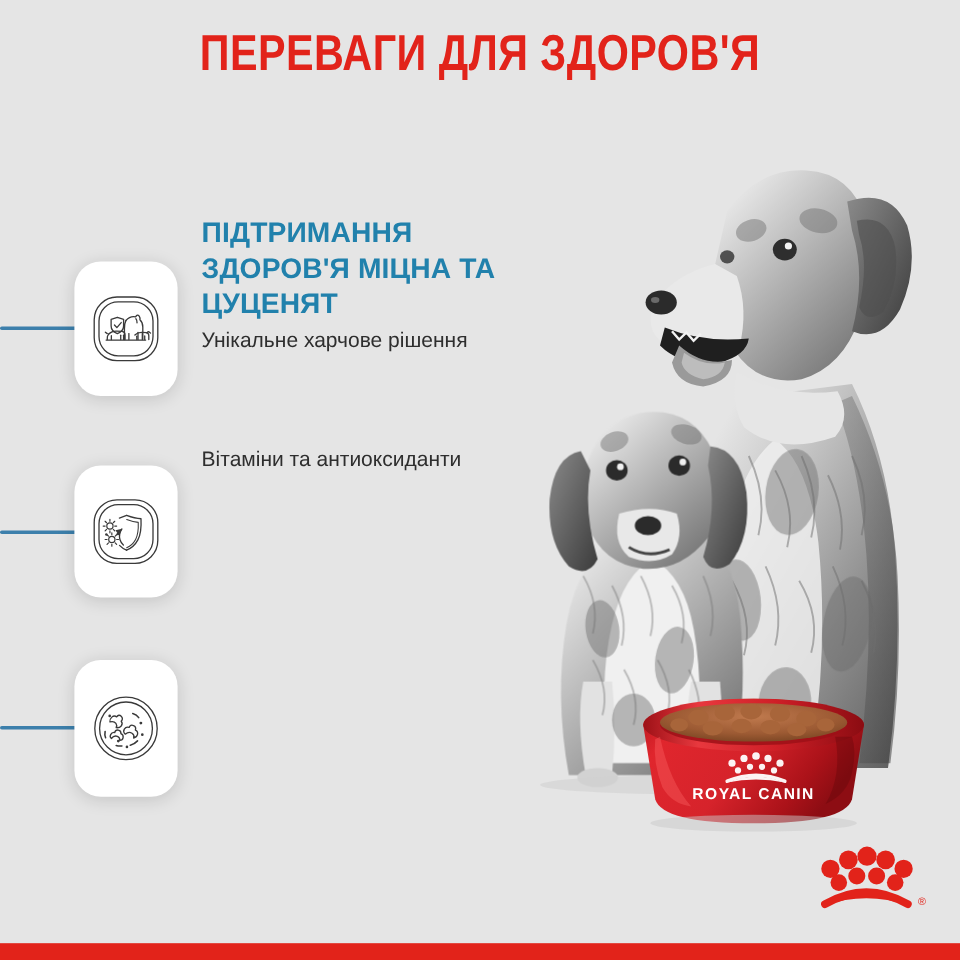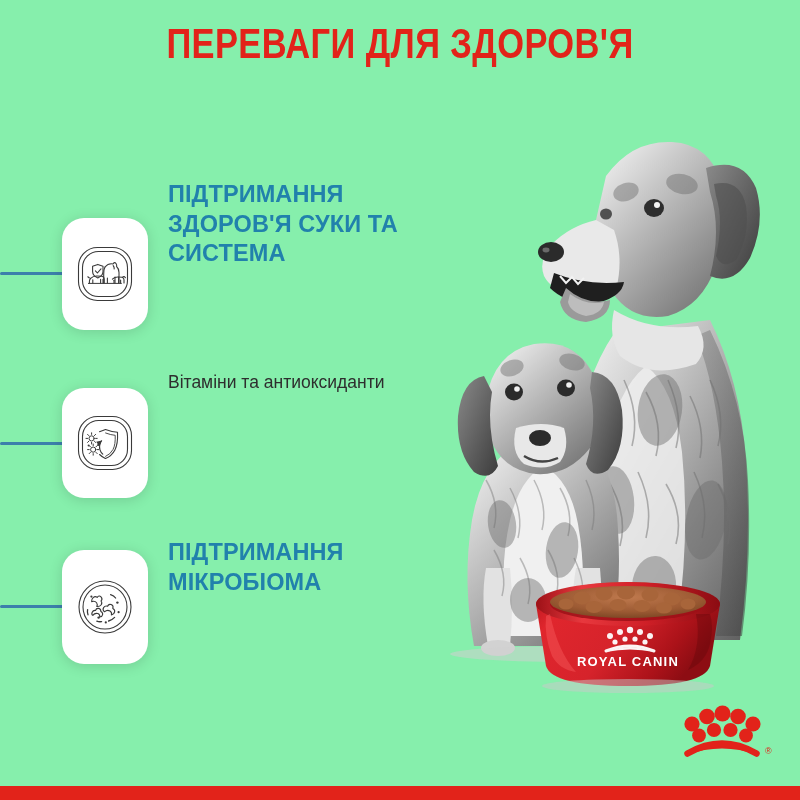--- a/index.html
+++ b/index.html
@@ -7,21 +7,21 @@
     padding: 0;
     background: #ffffff;
   }
   body {
     font-family: "Liberation Sans", sans-serif;
   }
   .page {
     position: relative;
     width: 800px;
     height: 800px;
-    background: #86efac;
+    background: #e5e5e5;
     overflow: hidden;
   }
 
   
   .title {
     position: absolute;
     left: 0;
     top: 22px;
     width: 800px;
     text-align: center;
@@ -393,21 +393,22 @@
           <path d="M38.4 36.2 q2.4 -2.4 6 -2.2 l3.6 0.2 q2 0.4 2 2.6 l0 3.2"></path>
           <path d="M48.4 34.4 q1.2 -1.4 2.2 -0.6 l0.8 0.8"></path>
           <path d="M40 40 l0 -2.8"></path>
           <path d="M46.6 40 l0 -3"></path>
 
           <path d="M14.4 40.4 l33 0" stroke-width="1"></path>
         </svg>
       </span>
     </div>
     <div class="benefit-text">
-      <p class="benefit-heading">ПІДТРИМАННЯ ЗДОРОВ'Я СУКИ ТА СИСТЕМА</p>
+      <p class="benefit-heading">ПІДТРИМАННЯ ЗДОРОВ'Я МІЦНА ТА ЦУЦЕНЯТ</p>
+      <p class="benefit-sub">Унікальне харчове рішення</p>
     </div>
   </div>
 
   <div class="benefit benefit-2">
     <div class="connector"></div>
     <div class="icon-card">
       <span class="icon-wrap">
         <svg viewBox="0 0 62 62" xmlns="http://www.w3.org/2000/svg" fill="none" stroke="#3a3a3a" stroke-width="1.1" stroke-linecap="round" stroke-linejoin="round">
           <rect x="4.5" y="4.5" width="53" height="53" rx="19" ry="19"></rect>
           <rect x="8.5" y="8.5" width="45" height="45" rx="16" ry="16"></rect>
@@ -460,21 +461,20 @@
 
           <circle cx="43.4" cy="26.6" r="1.2" fill="#3a3a3a" stroke="none"></circle>
           <circle cx="24.6" cy="41.6" r="1.2" fill="#3a3a3a" stroke="none"></circle>
           <circle cx="31.8" cy="46.4" r="1.1" fill="#3a3a3a" stroke="none"></circle>
           <circle cx="17.4" cy="20.6" r="1.1" fill="#3a3a3a" stroke="none"></circle>
           <circle cx="44.6" cy="36.2" r="1.1" fill="#3a3a3a" stroke="none"></circle>
         </svg>
       </span>
     </div>
     <div class="benefit-text">
-      <p class="benefit-heading">ПІДТРИМАННЯ МІКРОБІОМА</p>
     </div>
   </div>
 
   <div class="brand-logo">
     <svg viewBox="0 0 108 62" xmlns="http://www.w3.org/2000/svg">
       <g fill="#e2231a">
         <circle cx="26" cy="22" r="7.6"></circle>
         <circle cx="41" cy="14.5" r="7.8"></circle>
         <circle cx="56.5" cy="11.5" r="8"></circle>
         <circle cx="72" cy="14.5" r="7.8"></circle>

